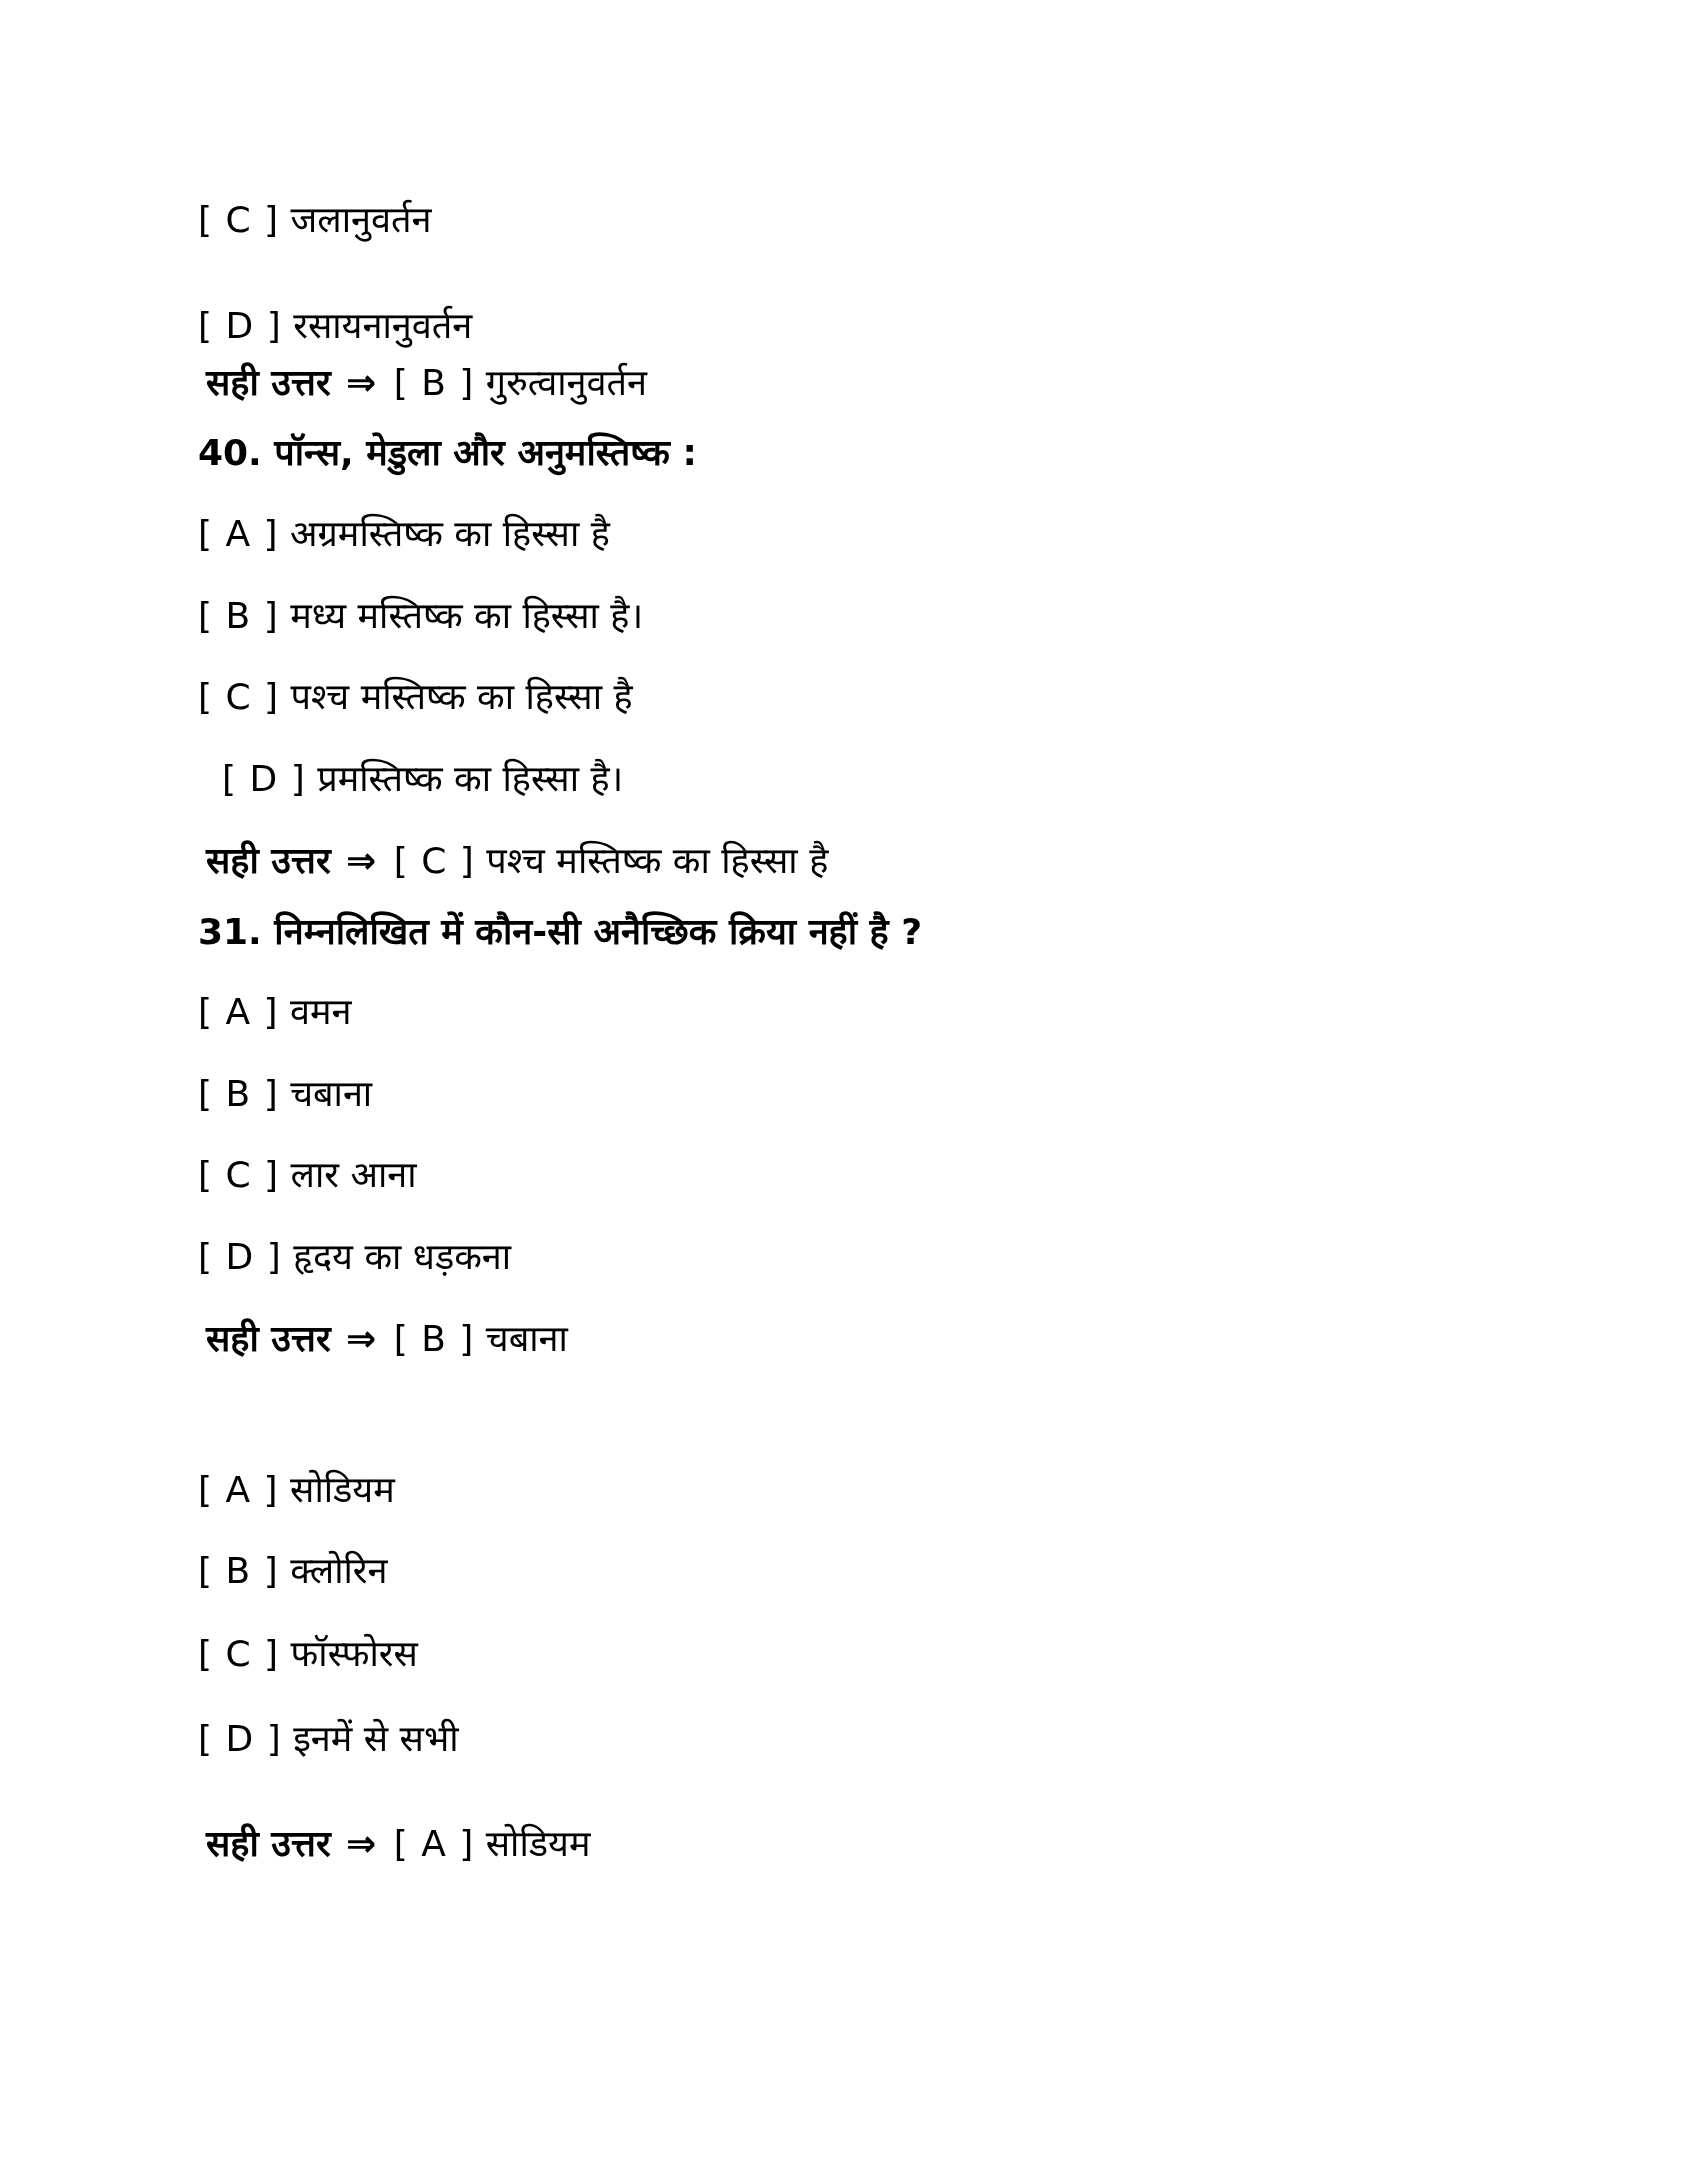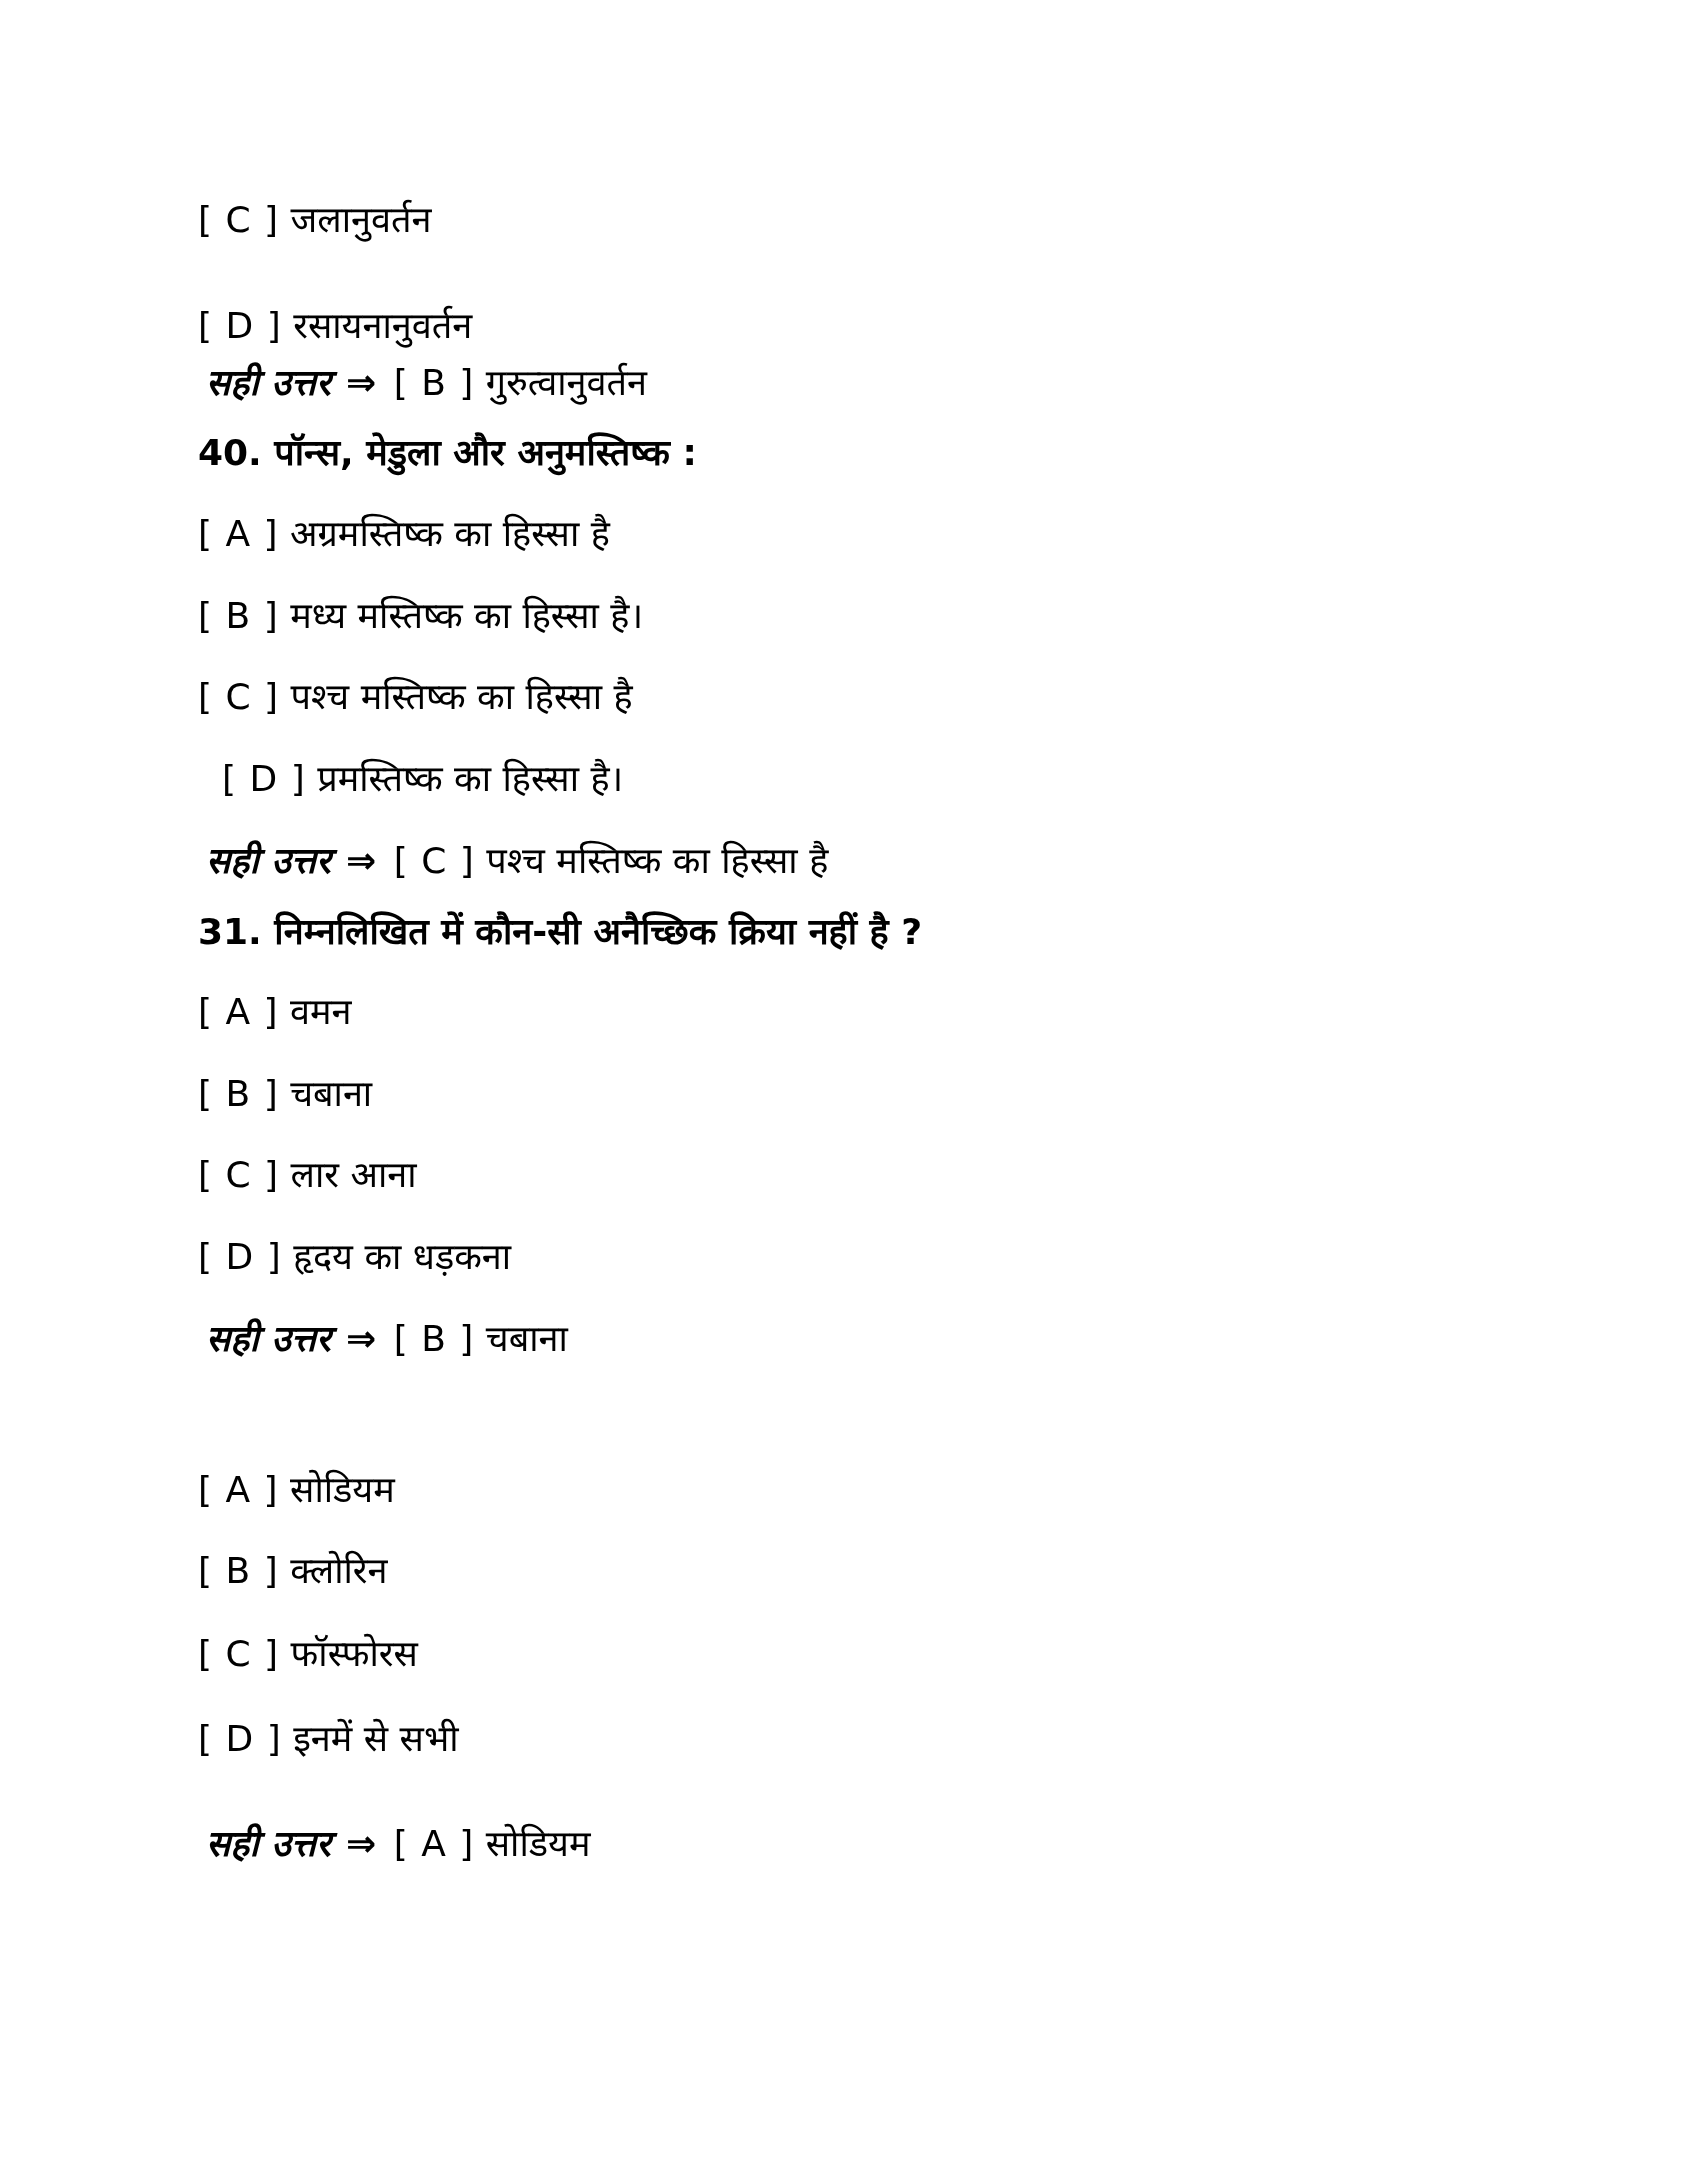--- a/index.html
+++ b/index.html
@@ -34,21 +34,20 @@
     }
     .question {
       font-weight: bold;
       font-size: 36px;
     }
     .answer {
       left: 206px;
     }
     .answer .answer-label {
       font-weight: bold;
-      font-style: italic;
     }
     .arrow {
       font-weight: bold;
       margin: 0 6px 0 4px;
     }
     .bracket {
       letter-spacing: 1px;
     }
   </style>
 </head>

